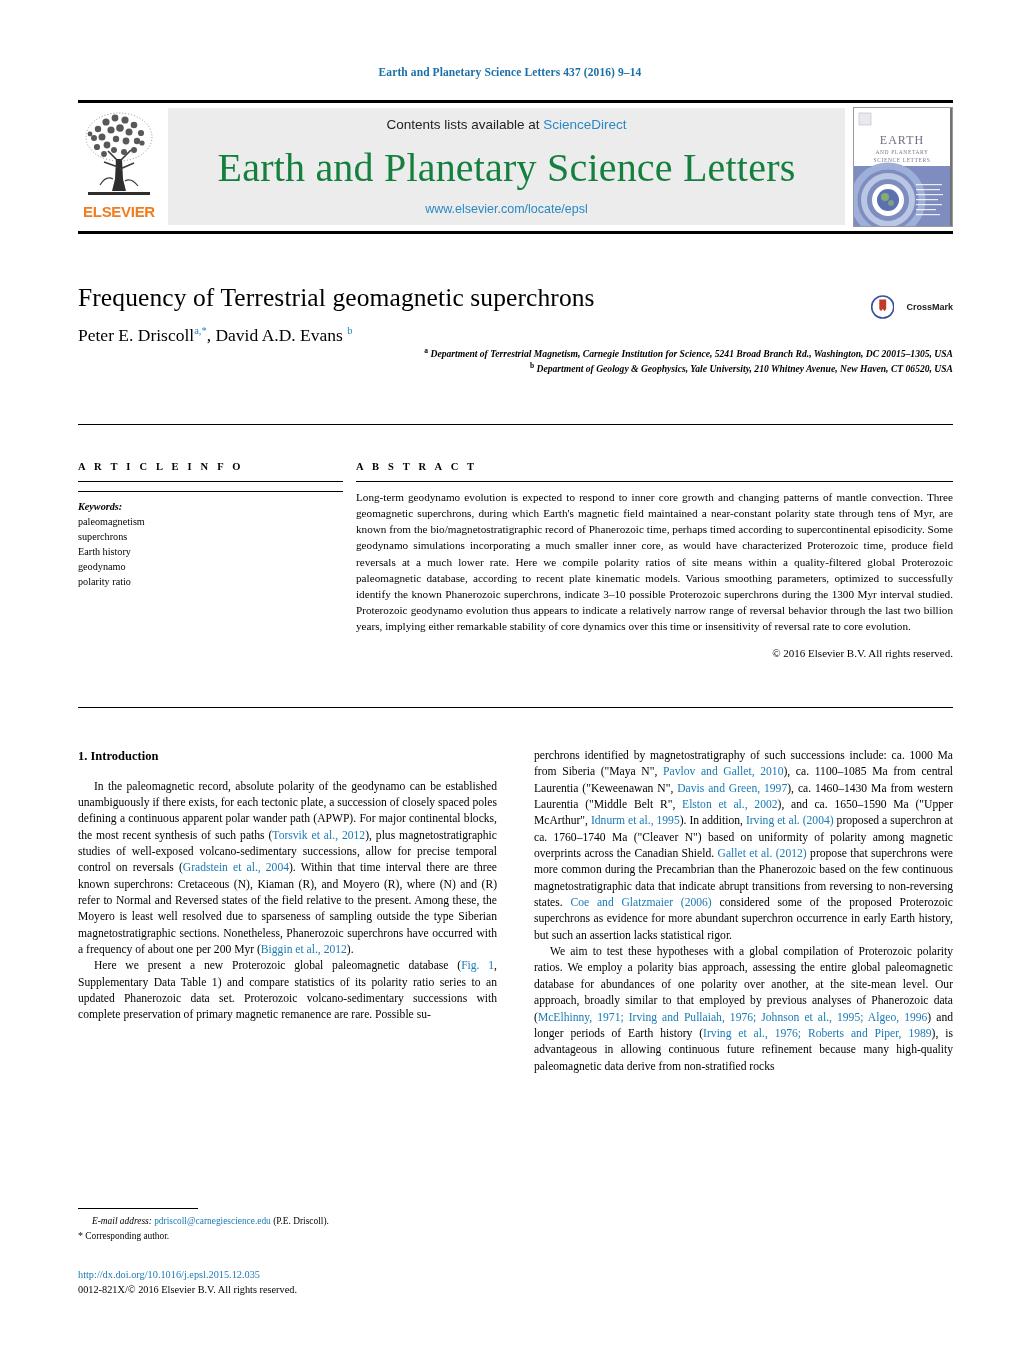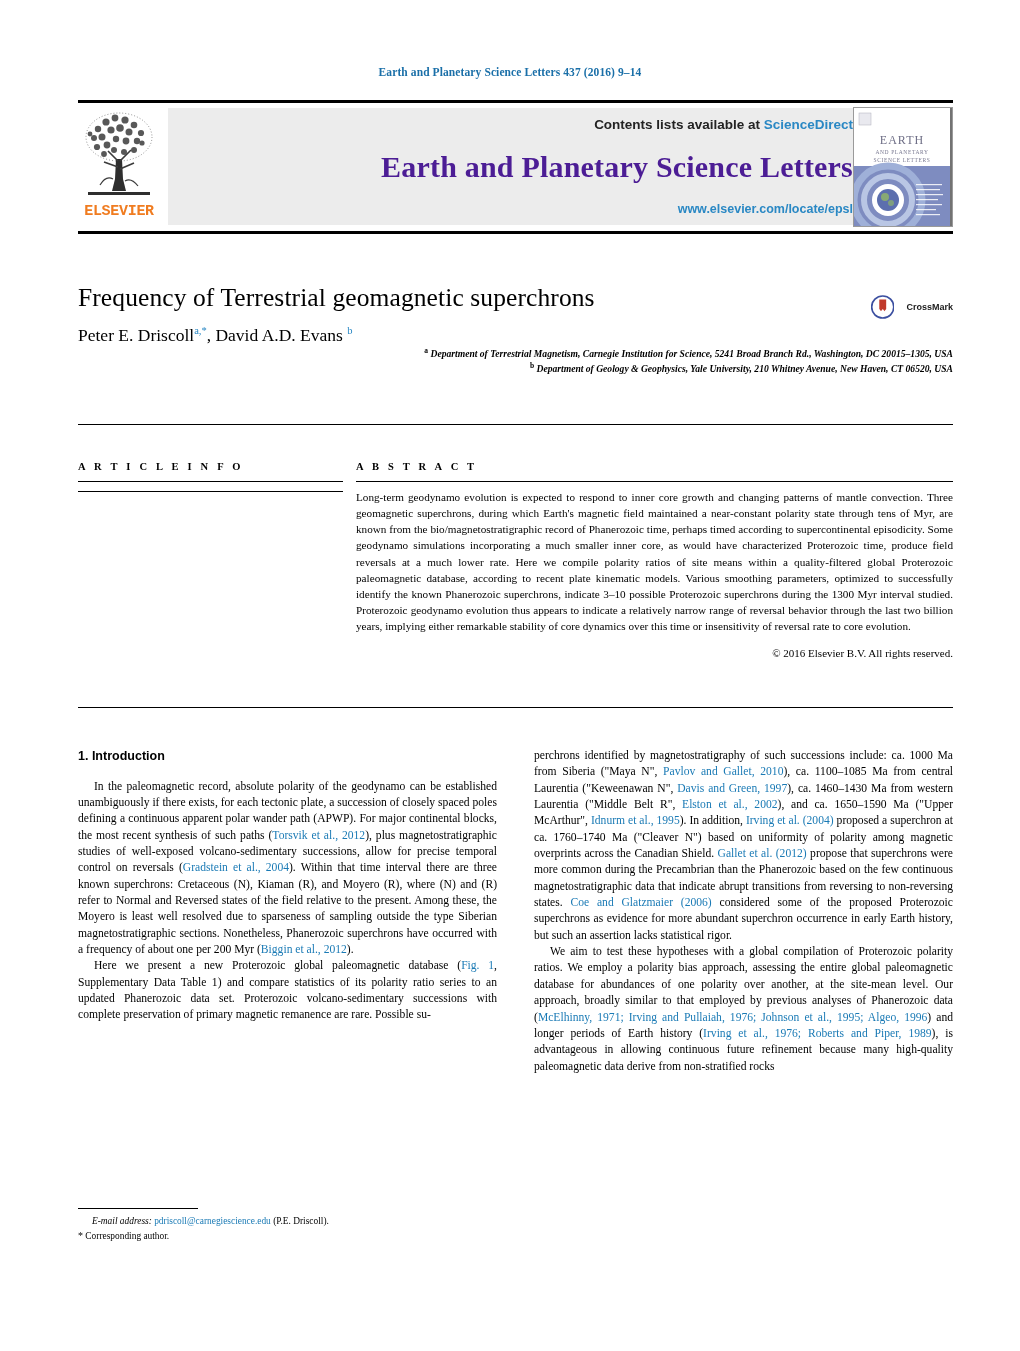--- a/index.html
+++ b/index.html
@@ -53,52 +53,51 @@
     width: 82px;
     flex: 0 0 82px;
     padding-top: 4px;
     display: flex;
     flex-direction: column;
     align-items: center;
     justify-content: flex-start;
   }
   .tree-svg { display:block; }
   .elsevier-word {
-    font-family: Liberation Mono, monospace;
+    font-family: Liberation Sans, sans-serif;
     font-weight: bold;
     font-size: 15px;
     color: #F07C20;
     letter-spacing: -0.3px;
     line-height: 1;
     margin-top: 1px;
     text-align: center;
   }
   .masthead-center {
     flex: 1 1 auto;
     background: #ececec;
-    margin: 5px 0 6px 8px;
+    margin: 5px 8px 6px 8px;
     display: flex;
     flex-direction: column;
-    align-items: flex-end;
+    align-items: center;
     justify-content: space-between;
     padding: 9px 0 9px 0;
-    font-weight: bold;
   }
   .contents-line {
     font-size: 13.5px;
     font-family: "Liberation Sans", sans-serif;
     color: #232323;
   }
   .contents-line .sd {
     color: #2a88c4;
   }
   .journal-title {
     font-family: "Liberation Serif", serif;
-    font-size: 30px;
-    color: #4c1d95;
+    font-size: 40px;
+    color: #15803d;
     letter-spacing: 0.2px;
   }
   .journal-url {
     font-family: "Liberation Sans", sans-serif;
     font-size: 12.5px;
     color: #2a88c4;
   }
   .cover-thumb {
     flex: 0 0 98px;
     width: 98px;
@@ -228,21 +227,21 @@
   .bcol {
     width: 419px;
     flex: 0 0 419px;
     font-family: "Liberation Serif", serif;
     font-size: 11.6px;
     line-height: 1.41;
     text-align: justify;
   }
   .bgap { flex: 0 0 37px; }
   h2.sec-h {
-    font-family: Liberation Sans, sans-serif;
+    font-family: Liberation Serif, serif;
     font-size: 12.5px;
     font-weight: bold;
     margin: 0 0 13px 0;
   }
   p.para {
     margin: 0;
     text-indent: 16px;
   }
   p.para + p.para { margin-top: 0; }
   a.ref {
@@ -379,20 +378,28 @@
       <div><sup>a</sup> <span>Department of Terrestrial Magnetism, Carnegie Institution for Science, 5241 Broad Branch Rd., Washington, DC 20015–1305, USA</span></div>
       <div><sup>b</sup> <span>Department of Geology &amp; Geophysics, Yale University, 210 Whitney Avenue, New Haven, CT 06520, USA</span></div>
     </div>
   </div>
 
   <div class="info-abstract">
     <div class="col-info">
       <div class="sec-label">A R T I C L E   I N F O</div>
       <div class="rule-thin"></div>
       <div class="rule-thin"></div>
+      <div class="kw">
+        <div class="hd">Keywords:</div>
+        <div>paleomagnetism</div>
+        <div>superchrons</div>
+        <div>Earth history</div>
+        <div>geodynamo</div>
+        <div>polarity ratio</div>
+      </div>
     </div>
 
     <div class="col-gap"></div>
 
     <div class="col-abstract">
       <div class="sec-label">A B S T R A C T</div>
       <div class="rule-thin"></div>
       <div class="abstract-body">Long-term geodynamo evolution is expected to respond to inner core growth and changing patterns of mantle convection. Three geomagnetic superchrons, during which Earth's magnetic field maintained a near-constant polarity state through tens of Myr, are known from the bio/magnetostratigraphic record of Phanerozoic time, perhaps timed according to supercontinental episodicity. Some geodynamo simulations incorporating a much smaller inner core, as would have characterized Proterozoic time, produce field reversals at a much lower rate. Here we compile polarity ratios of site means within a quality-filtered global Proterozoic paleomagnetic database, according to recent plate kinematic models. Various smoothing parameters, optimized to successfully identify the known Phanerozoic superchrons, indicate 3–10 possible Proterozoic superchrons during the 1300 Myr interval studied. Proterozoic geodynamo evolution thus appears to indicate a relatively narrow range of reversal behavior through the last two billion years, implying either remarkable stability of core dynamics over this time or insensitivity of reversal rate to core evolution.</div>
       <div class="copyright">© 2016 Elsevier B.V. All rights reserved.</div>
     </div>
@@ -425,14 +432,18 @@
       <span class="em">E-mail address:</span>
       <a class="ref" href="#">pdriscoll@carnegiescience.edu</a>
       <span>(P.E. Driscoll).</span>
     </div>
     <div>
       <span class="star">*</span>
       <span>Corresponding author.</span>
     </div>
   </div>
 
+  <div class="doi-block">
+    <div><a class="ref doi-link" href="#">http://dx.doi.org/10.1016/j.epsl.2015.12.035</a></div>
+    <div>0012-821X/© 2016 Elsevier B.V. All rights reserved.</div>
+  </div>
 
 </div>
 
 </body></html>

